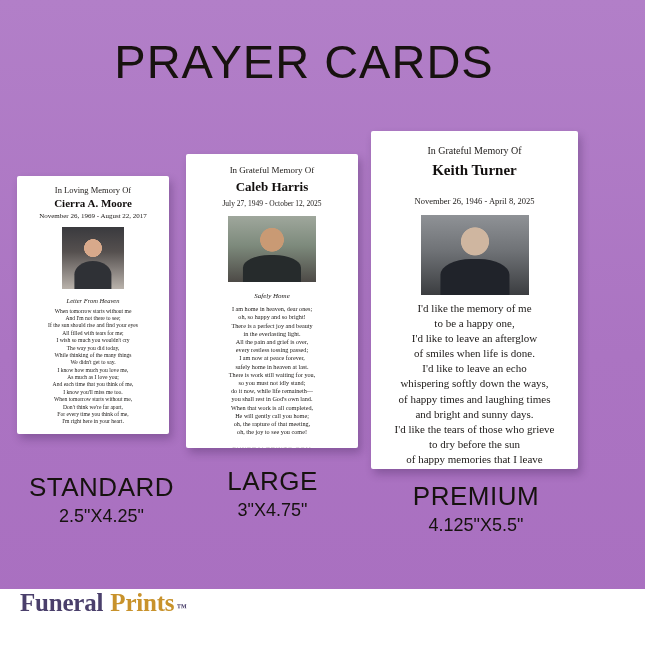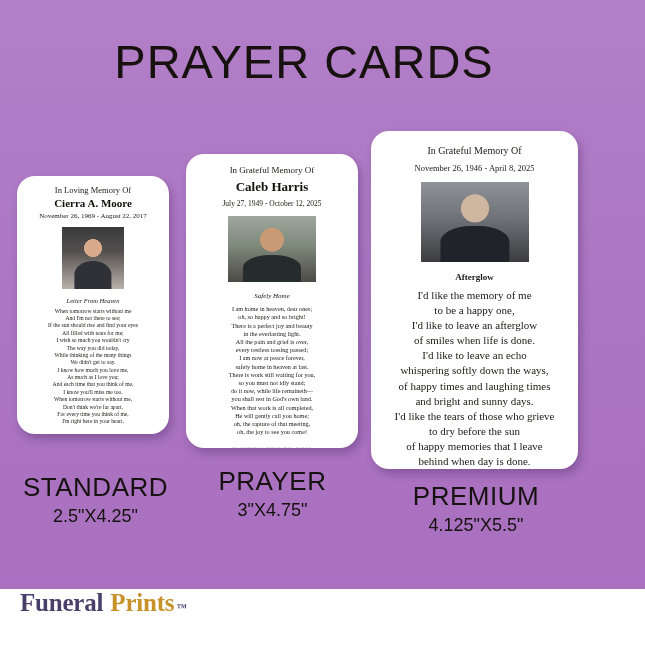--- a/index.html
+++ b/index.html
@@ -31,21 +31,21 @@
     font-size: 47px;
     letter-spacing: 1px;
     color: #17120f;
     font-weight: 400;
   }
 
   
   .card {
     position: absolute;
     background: #ffffff;
-    border-radius: 18px;
+    border-radius: 2px;
     box-shadow: 3px 5px 9px rgba(60,30,80,0.32);
     box-sizing: border-box;
     padding: 10px 10px 6px 10px;
     text-align: center;
     overflow: hidden;
   }
   .card .hdr-small {
     font-family: "Liberation Serif", serif;
     color: #1d1a18;
     line-height: 1.25;
@@ -116,21 +116,21 @@
   
   #card-premium {
     left: 371px;
     top: 131px;
     width: 207px;
     height: 338px;
     padding: 14px 12px 8px 12px;
   }
   #card-premium .hdr-small { font-size: 10px; }
   #card-premium .name { font-size: 15px; margin-top: 4px; }
-  #card-premium .dates { font-size: 8.5px; margin-top: 5px; }
+  #card-premium .dates { font-size: 8.5px; margin-top: 17px; }
   #card-premium .portrait { width: 108px; height: 80px; margin-top: 9px; }
   #card-premium .poem-title { font-size: 9px; margin-top: 10px; font-weight: bold; font-style: normal;}
   #card-premium .poem { font-size: 11px; margin-top: 6px; line-height: 1.38; }
   #card-premium .brand { font-size: 6.6px; margin-top: 11px; }
 
   
   .ph-a { position:absolute; inset:0; background:
       radial-gradient(circle at 50% 34%, #d8a98b 0 17%, rgba(216,169,139,0) 18%),
       linear-gradient(180deg,#3a3a3e 0%, #55504f 40%, #b9b2ab 100%);
   }
@@ -154,21 +154,21 @@
     font-family: "Liberation Sans", sans-serif;
   }
   .caption .size-name {
     font-size: 25px;
     letter-spacing: 0.5px;
   }
   .caption .size-dims {
     font-size: 18px;
     margin-top: 3px;
   }
-  #cap-standard { left: 8px; top: 472px; width: 175px; }
+  #cap-standard { left: 14px; top: 472px; width: 175px; }
   #cap-large    { left: 185px; top: 466px; width: 175px; }
   #cap-premium  { left: 372px; top: 481px; width: 208px; }
   #cap-standard .size-name { font-size: 26px; }
   #cap-large .size-name { font-size: 26px; }
   #cap-premium .size-name { font-size: 26px; }
 
   
   .footer {
     position: absolute;
     left: 0;
@@ -256,46 +256,46 @@
 you shall rest in God's own land.
 When that work is all completed,
 He will gently call you home;
 oh, the rapture of that meeting,
 oh, the joy to see you come!</div>
     <div class="brand">FUNERALPRINTS.COM</div>
   </div>
 
   <div class="card" id="card-premium">
     <div class="hdr-small">In Grateful Memory Of</div>
+    <div class="name">Keith Turner</div>
     <div class="dates">November 26, 1946 - April 8, 2025</div>
     <div class="portrait">
         <span class="ph-c"></span>
       </div>
-    <div class="poem-title">Afterglow</div>
     <div class="poem">I'd like the memory of me
 to be a happy one,
 I'd like to leave an afterglow
 of smiles when life is done.
 I'd like to leave an echo
 whispering softly down the ways,
 of happy times and laughing times
 and bright and sunny days.
 I'd like the tears of those who grieve
 to dry before the sun
 of happy memories that I leave
 behind when day is done.</div>
     <div class="brand">FUNERALPRINTS.COM</div>
   </div>
 
   <div class="caption" id="cap-standard">
     <div class="size-name">STANDARD</div>
     <div class="size-dims">2.5"X4.25"</div>
   </div>
   <div class="caption" id="cap-large">
-    <div class="size-name">PRAYER</div>
+    <div class="size-name">LARGE</div>
     <div class="size-dims">3"X4.75"</div>
   </div>
   <div class="caption" id="cap-premium">
     <div class="size-name">PREMIUM</div>
     <div class="size-dims">4.125"X5.5"</div>
   </div>
 
   <div class="footer">
     <div class="logo">
       <span class="word1">Funeral</span>

